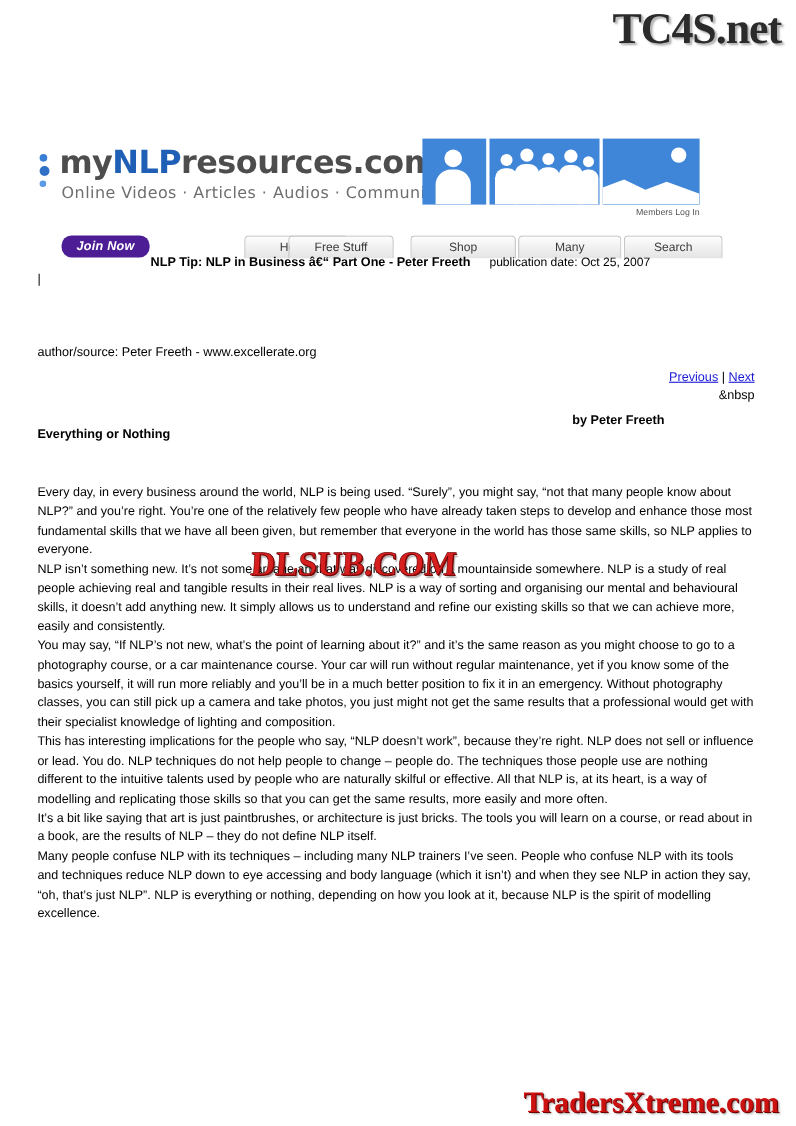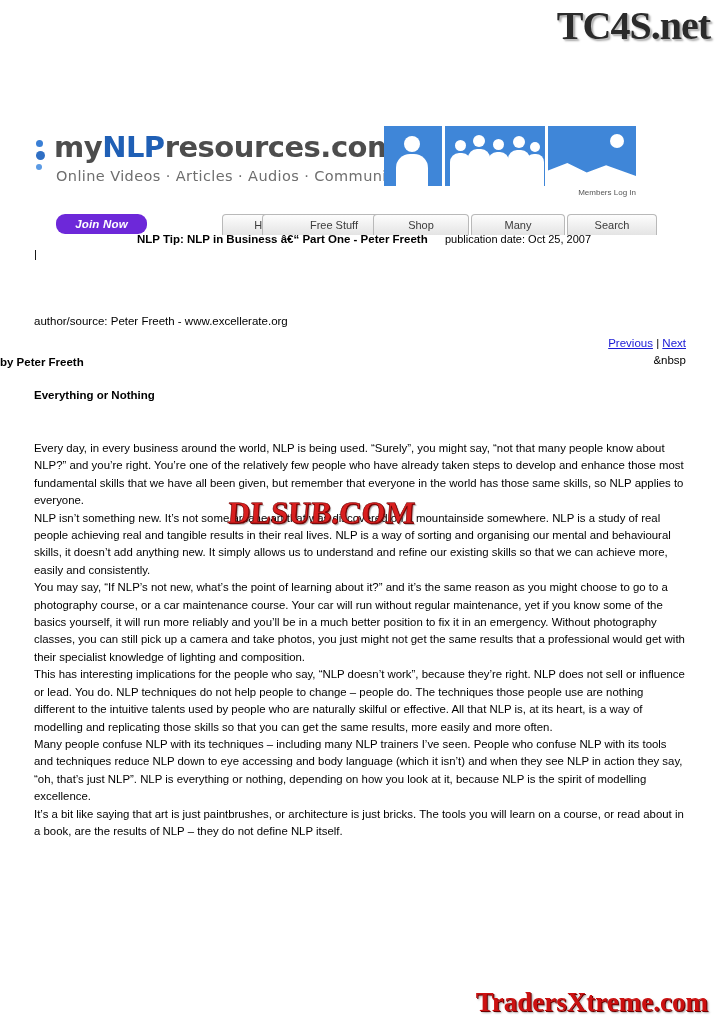--- a/index.html
+++ b/index.html
@@ -122,23 +122,23 @@
     position: absolute;
     left: 34px;
     top: 214px;
     width: 590px;
     height: 22px;
   }
   .join-now {
     position: absolute;
     left: 22px;
     top: 0;
-    width: 91px;
+    width: 80px;
     height: 20px;
-    background: #6d28d9;
+    background: #4c1d95;
     border-radius: 9px;
     color: #fff;
     font-size: 11.5px;
     font-weight: bold;
     font-style: italic;
     text-align: center;
     line-height: 20px;
     letter-spacing: .2px;
   }
   .navtab {
@@ -148,21 +148,21 @@
     background: linear-gradient(#fdfdfd, #e4e4e4);
     border: 1px solid #b9b9b9;
     border-bottom: none;
     border-radius: 4px 4px 0 0;
     font-size: 11px;
     color: #3b3b3b;
     text-align: center;
     line-height: 20px;
   }
   .navtab.t1 { left: 145px; width: 92px; margin-left: 43px; }
-  .navtab.t2 { left: 228px; width: 94px; padding-left: 24px; }
+  .navtab.t2 { left: 228px; width: 94px; }
   .navtab.t3 { left: 339px; width: 94px; }
   .navtab.t4 { left: 437px; width: 92px; }
   .navtab.t5 { left: 533px; width: 88px; }
 
   
   .article-head {
     position: absolute;
     left: 34px;
     top: 233px;
     width: 660px;
@@ -209,23 +209,23 @@
   .nbsp-line {
     position: absolute;
     right: 38px;
     top: 354px;
     font-size: 11.5px;
   }
 
   .byline {
     position: absolute;
     left: 0;
-    top: 356px;
+    top: 376px;
     width: 604px;
-    text-align: left;
+    text-align: right;
     font-size: 11.5px;
     font-weight: bold;
   }
   .subhead {
     position: absolute;
     left: 34px;
     top: 389px;
     font-size: 11.5px;
     font-weight: bold;
   }
@@ -349,20 +349,20 @@
 <div class="nbsp-line">&amp;nbsp</div>
 
 <div class="byline">by Peter Freeth</div>
 <div class="subhead">Everything or Nothing</div>
 
 <div class="body-text">
   <p>Every day, in every business around the world, NLP is being used. “Surely”, you might say, “not that many people know about NLP?” and you’re right. You’re one of the relatively few people who have already taken steps to develop and enhance those most fundamental skills that we have all been given, but remember that everyone in the world has those same skills, so NLP applies to everyone.</p>
   <p>NLP isn’t something new. It’s not some arcane art that was discovered on a mountainside somewhere. NLP is a study of real people achieving real and tangible results in their real lives. NLP is a way of sorting and organising our mental and behavioural skills, it doesn’t add anything new. It simply allows us to understand and refine our existing skills so that we can achieve more, easily and consistently.</p>
   <p>You may say, “If NLP’s not new, what’s the point of learning about it?” and it’s the same reason as you might choose to go to a photography course, or a car maintenance course. Your car will run without regular maintenance, yet if you know some of the basics yourself, it will run more reliably and you’ll be in a much better position to fix it in an emergency. Without photography classes, you can still pick up a camera and take photos, you just might not get the same results that a professional would get with their specialist knowledge of lighting and composition.</p>
   <p>This has interesting implications for the people who say, “NLP doesn’t work”, because they’re right. NLP does not sell or influence or lead. You do. NLP techniques do not help people to change – people do. The techniques those people use are nothing different to the intuitive talents used by people who are naturally skilful or effective. All that NLP is, at its heart, is a way of modelling and replicating those skills so that you can get the same results, more easily and more often.</p>
+  <p>It’s a bit like saying that art is just paintbrushes, or architecture is just bricks. The tools you will learn on a course, or read about in a book, are the results of NLP – they do not define NLP itself.</p>
   <p>Many people confuse NLP with its techniques – including many NLP trainers I’ve seen. People who confuse NLP with its tools and techniques reduce NLP down to eye accessing and body language (which it isn’t) and when they see NLP in action they say, “oh, that’s just NLP”. NLP is everything or nothing, depending on how you look at it, because NLP is the spirit of modelling excellence.</p>
-  <p>It’s a bit like saying that art is just paintbrushes, or architecture is just bricks. The tools you will learn on a course, or read about in a book, are the results of NLP – they do not define NLP itself.</p>
 </div>
 
 <div class="dlsub">DLSUB.COM</div>
 
 <div class="page-num">1/2</div>
 <div class="tx-watermark">TradersXtreme.com</div>
 
 </body></html>

